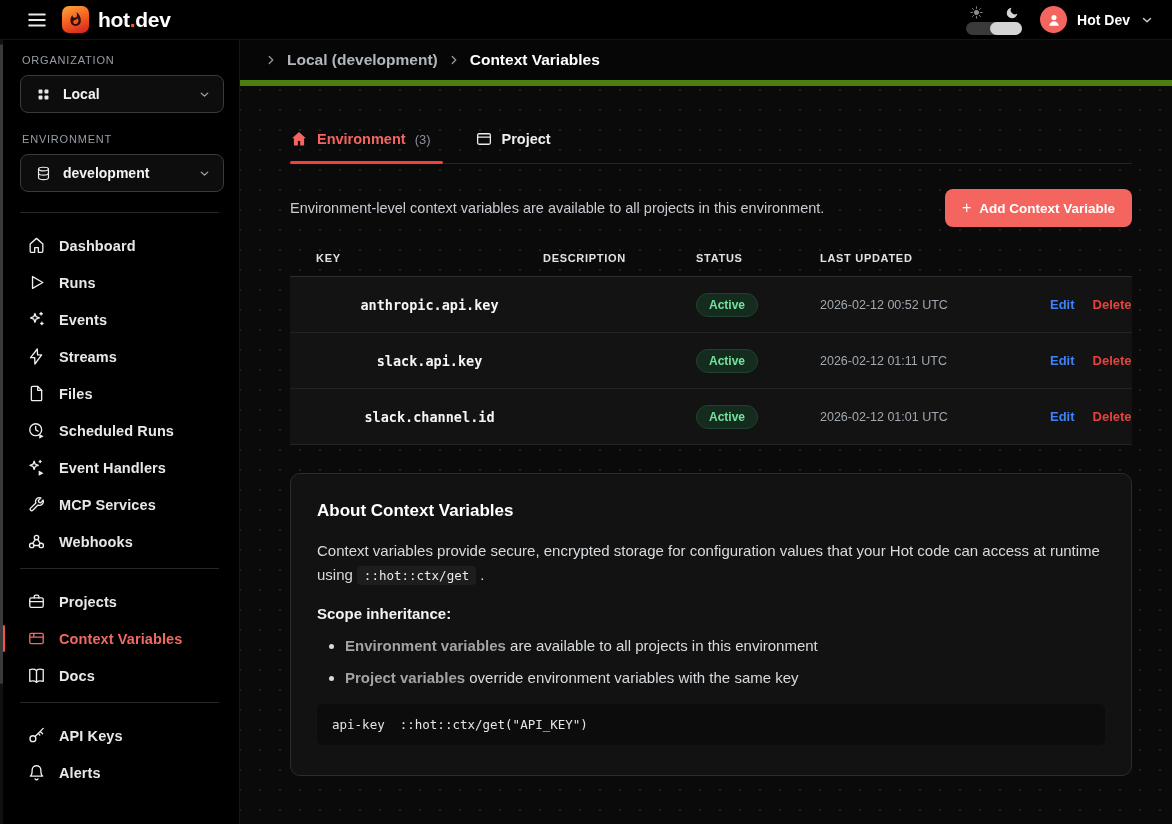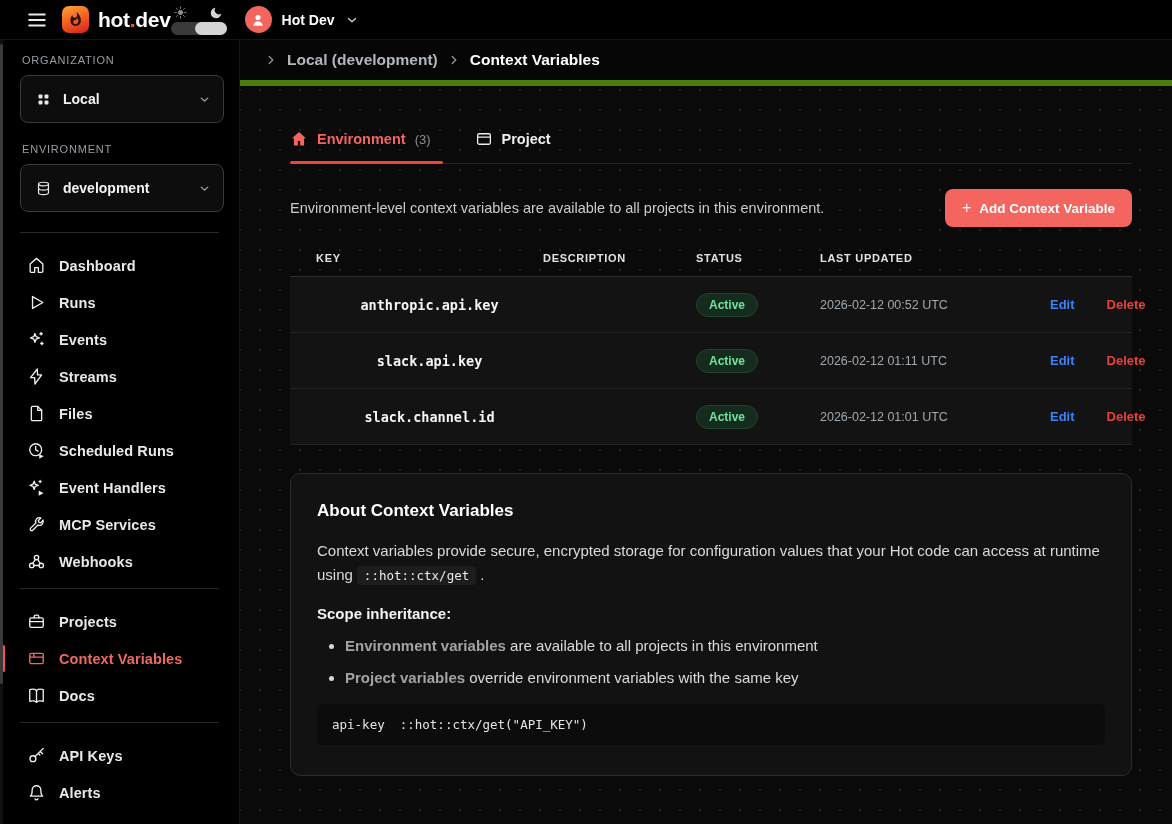--- a/index.html
+++ b/index.html
@@ -3,21 +3,21 @@
 <meta charset="utf-8">
 <style>
   * { margin:0; padding:0; box-sizing:border-box; }
   html,body { width:1172px; height:824px; overflow:hidden; background:#000; 
     font-family:"Liberation Sans","DejaVu Sans",sans-serif; color:#e6e8ea; }
   svg { display:block; }
   .stroke-ic { fill:none; stroke:currentColor; stroke-width:1.7; stroke-linecap:round; stroke-linejoin:round; }
 
   
   .topbar { position:absolute; top:0; left:0; width:1172px; height:40px; background:#000;
-    display:flex; align-items:center; padding:0 18px 0 26px; border-bottom:1px solid #141414; z-index:5;}
+    display:flex; align-items:center; justify-content:space-between; padding:0 18px 0 26px; border-bottom:1px solid #141414; z-index:5;}
   .topbar-left { display:flex; align-items:center; gap:14px; }
   .hamburger { width:22px; height:22px; color:#e8eaec; cursor:pointer; }
   .brand { display:flex; align-items:center; gap:9px; cursor:pointer; }
   .brand-badge { width:27px; height:27px; border-radius:7px; background:linear-gradient(160deg,#fca63a 0%,#f4581f 55%,#d21f1f 100%); display:flex; align-items:center; justify-content:center; }
   .brand-text { font-size:21px; font-weight:bold; color:#fff; letter-spacing:-0.3px; }
   .brand-text .dot { color:#f4581f; }
   .topbar-right { display:flex; align-items:center; gap:10px; }
   .theme-toggle { display:flex; flex-direction:column; align-items:center; margin-right:8px; }
   .theme-icons { display:flex; gap:22px; align-items:center; height:16px; }
   .sun { width:13px; height:13px; color:#8d8d8d; }
@@ -28,21 +28,21 @@
   .user-name { font-size:14px; font-weight:bold; color:#fff; }
   .user-chevron { width:14px; height:14px; color:#cfcfcf; cursor:pointer; }
 
   
   .left-scrollbar { position:absolute; left:0; top:40px; width:3px; height:784px; background:#101010; z-index:9; }
   .left-scrollbar .thumb { position:absolute; top:4px; left:0; width:3px; height:640px; background:#3a3a3a; border-radius:2px; }
 
   
   .sidebar { position:absolute; top:40px; left:0; width:240px; height:784px; background:#000; border-right:1px solid #161616; padding-top:14px; z-index:4; }
   .side-label { font-size:11px; font-weight:normal; letter-spacing:0.8px; color:#989ea5; margin:0 0 9px 22px; }
-  .side-select { margin:0 15px 20px 20px; height:48px; border:1px solid #3a3a3a; border-radius:8px; background:#0d0d0d;
+  .side-select { margin:0 15px 20px 20px; height:38px; border:1px solid #3a3a3a; border-radius:8px; background:#0d0d0d;
     display:flex; align-items:center; padding:0 12px 0 14px; cursor:pointer; }
   .side-select .sel-icon { width:17px; height:17px; color:#e6e8ea; margin-right:11px; }
   .side-select .sel-text { font-size:14px; font-weight:bold; color:#f2f3f4; flex:1; }
   .side-select .sel-chev { width:13px; height:13px; color:#a8a8a8; }
   .side-divider { height:1px; background:#272727; margin:8px 20px 14px 20px; }
   .nav-item { position:relative; height:37px; display:flex; align-items:center; padding-left:27px; cursor:pointer; color:#e6e8ea; }
   .nav-item .nav-icon { width:19px; height:19px; margin-right:13px; color:#eceef0; }
   .nav-item .nav-label { font-size:14.5px; font-weight:bold; letter-spacing:0.1px; }
   .nav-item.active { color:#ef6a61; }
   .nav-item.active .nav-icon { color:#ef6a61; }
@@ -82,21 +82,21 @@
   .cv-table { margin-top:25px; }
   .t-head { display:grid; grid-template-columns:227px 153px 124px 230px 1fr; padding:0 26px 12px 26px; }
   .t-head span { font-size:11px; font-weight:bold; letter-spacing:0.7px; color:#dfe2e5; }
   .t-body { border-top:1px solid #2c2c2c; }
   .t-row { display:grid; grid-template-columns:227px 153px 124px 230px 1fr; align-items:center;
     height:56px; background:#131313; padding:0 26px; border-bottom:1px solid #232323; }
   .t-key { font-family:"DejaVu Sans Mono","Liberation Mono",monospace; font-size:13.5px; font-weight:bold; color:#f5f6f7;text-align:center; }
   .badge { display:inline-block; justify-self:start; background:#142b1d; color:#71e39e; border:1px solid #1f4330;
     border-radius:999px; padding:4px 12px; font-size:12px; font-weight:bold; }
   .t-updated { font-size:12.5px; color:#a2a8af; }
-  .t-actions { display:flex; justify-content:flex-end; gap:32px; }
+  .t-actions { display:flex; justify-content:flex-end; gap:18px; }
   .link-edit { color:#3f82f6; font-size:13px; font-weight:bold; text-decoration:none; cursor:pointer; }
   .link-delete { color:#e8423c; font-size:13px; font-weight:bold; text-decoration:none; cursor:pointer; }
 
   
   .about-card { margin-top:28px; background:#121212; border:1px solid #2c2c2c; border-radius:10px; padding:27px 26px 30px 26px; }
   .about-title { font-size:17px; font-weight:bold; color:#fff; margin-bottom:18px; }
   .about-para { font-size:15px; color:#d8dbde; line-height:1.62; max-width:810px; }
   .code-chip { font-family:"DejaVu Sans Mono","Liberation Mono",monospace; font-size:12.5px; color:#e9ebed;
     background:#1d1d1d; border-radius:4px; padding:2px 7px; margin:0 4px; }
   .about-sub { font-size:15px; font-weight:bold; color:#f2f3f4; margin-top:17px; }

